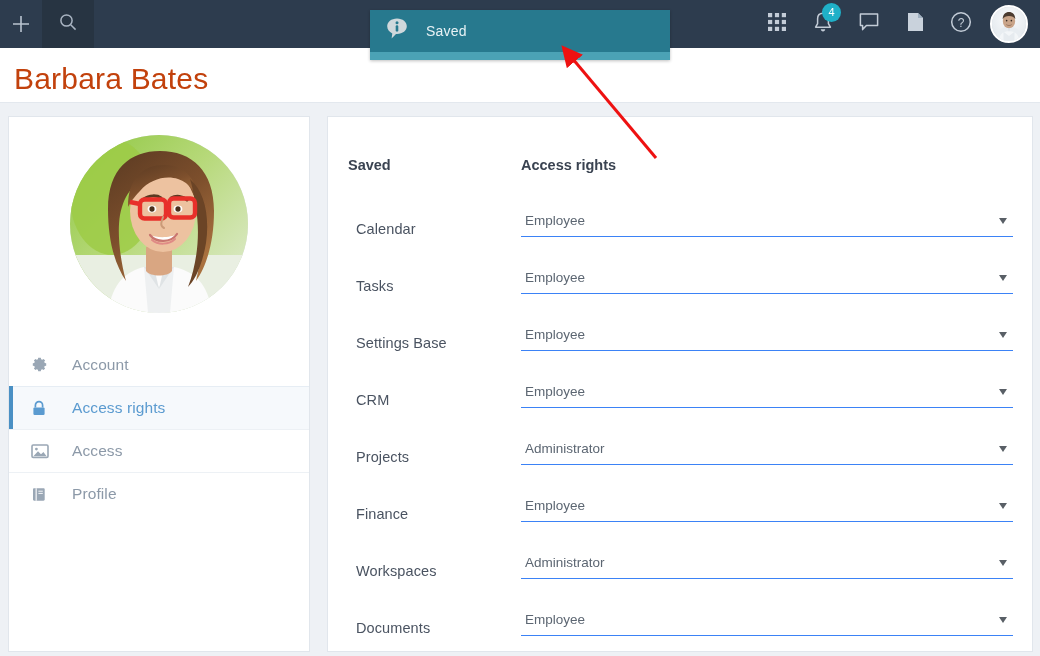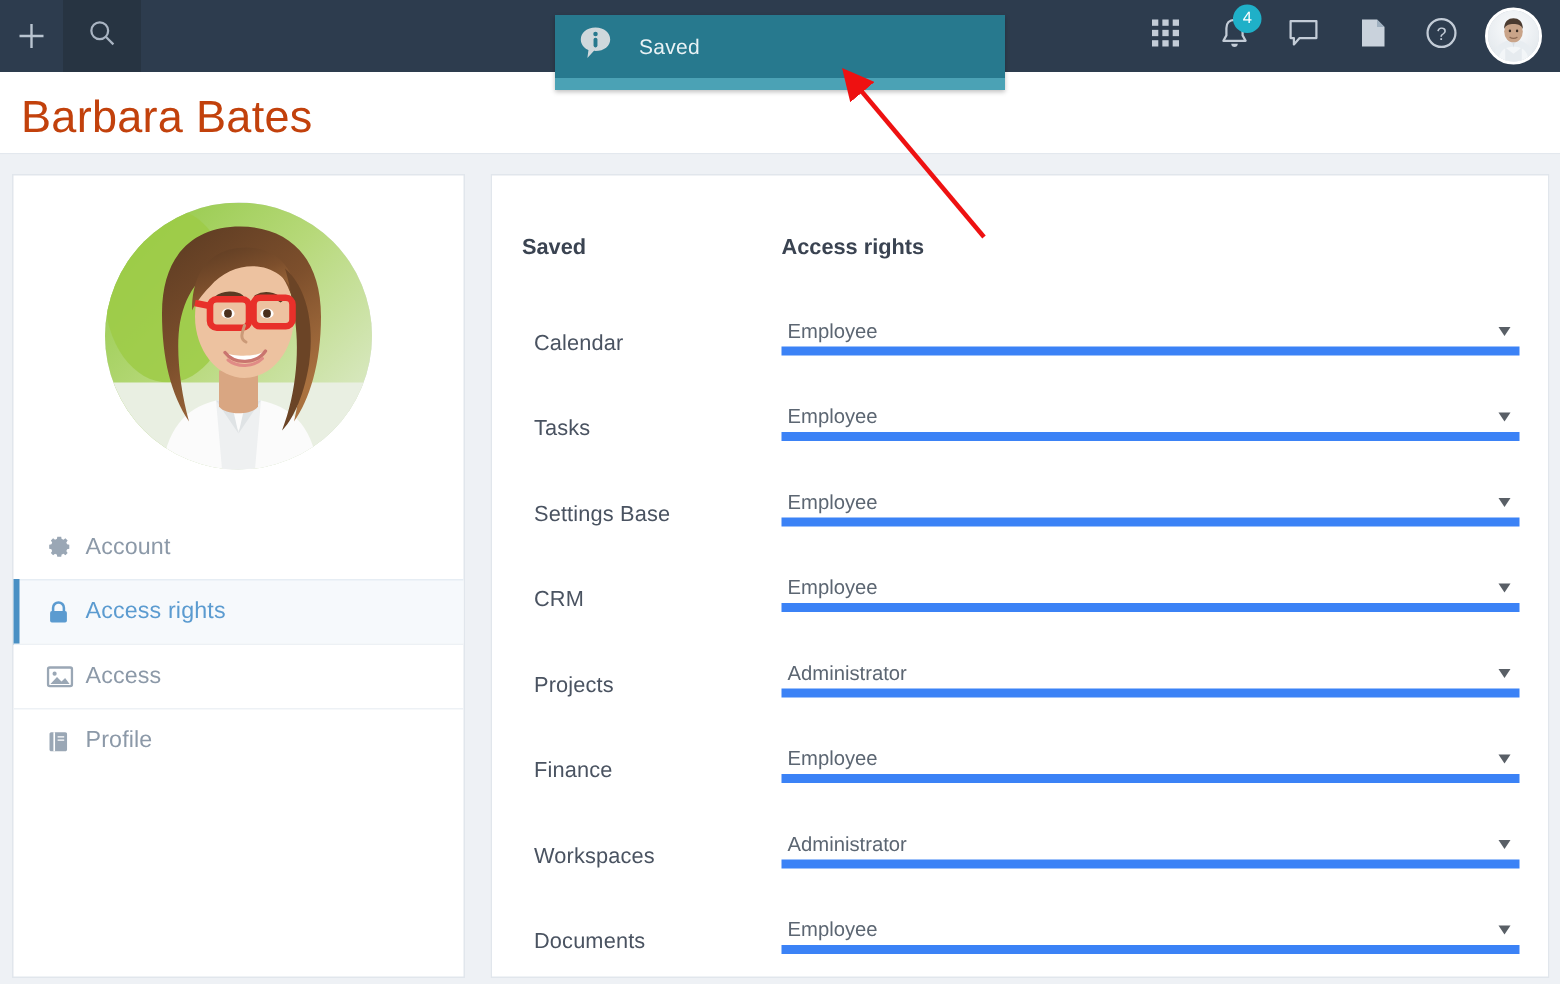--- a/index.html
+++ b/index.html
@@ -159,21 +159,21 @@
   }
   .menu-item:first-child { border-top: none; }
   .menu-item .mi-icon {
     width: 26px;
     display: flex; align-items: center; justify-content: flex-start;
     color: #9aa7b5;
   }
   .menu-item .mi-label {
     font-size: 15.5px;
     color: #8c99a8;
-    margin-left: 0;
+    margin-left: 15px;
     letter-spacing: .1px;
   }
   .menu-item.active {
     background: #f6f9fc;
     border-top-color: #e6edf4;
   }
   .menu-item.active::before {
     content: "";
     position: absolute;
     left: 0; top: -1px; bottom: -1px;
@@ -207,21 +207,21 @@
     position: absolute;
     left: 28px; top: 16px;
     font-size: 14.5px;
     color: #4a5361;
     letter-spacing: .1px;
   }
   .sel {
     position: absolute;
     left: 193px; top: 4px;
     width: 492px; height: 28px;
-    border-bottom: 6px solid #3b82f6;
+    border-bottom: 1px solid #3b82f6;
     cursor: pointer;
   }
   .sel-val {
     position: absolute;
     left: 4px; top: 4px;
     font-size: 13.5px;
     color: #5c6672;
   }
   .sel-arrow {
     position: absolute;

